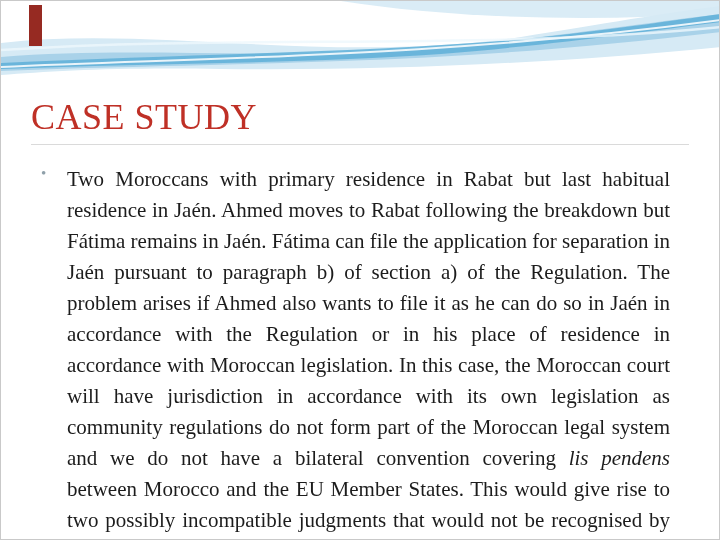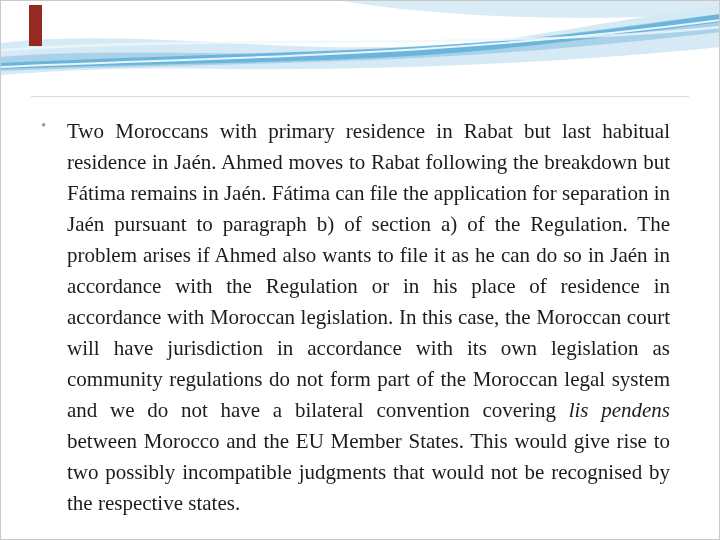--- a/index.html
+++ b/index.html
@@ -74,20 +74,21 @@
       <path class="wave-wedge" d="M340,0 L720,0 L720,12 C580,22 440,16 340,0 Z" opacity="0.9"></path>
       <path class="wave-light" d="M0,42 C150,24 330,64 520,36 C600,23 670,11 720,5 L720,46 C560,62 380,70 220,68 C120,66 50,70 0,74 Z"></path>
       <path class="wave-mid" d="M0,56 C140,44 300,62 470,44 C580,32 660,20 720,13 L720,31 C590,46 470,56 340,60 C200,65 90,66 0,70 Z"></path>
       <path class="wave-deep" d="M0,62 C200,52 400,52 560,34 C630,26 690,17 720,13 L720,21 C640,31 560,43 440,53 C300,63 140,62 0,68 Z" opacity="0.85"></path>
       <path class="wave-hairline" d="M0,66 C220,56 440,56 720,19"></path>
       <path class="wave-hairline2" d="M0,49 C240,33 480,50 720,26"></path>
       <rect class="accent-bar" x="28" y="4" width="13" height="41"></rect>
     </svg>
   </div>
 
+  <h1 class="slide-title">CASE STUDY</h1>
 
   <div class="title-rule"></div>
 
   <div class="content">
     <span class="bullet-marker">•</span>
     <p class="body-text">
       <span>Two Moroccans with primary residence in Rabat but last habitual residence in Jaén. Ahmed moves to Rabat following the breakdown but Fátima remains in Jaén. Fátima can file the application for separation in Jaén pursuant to paragraph b) of section a) of the Regulation. The problem arises if Ahmed also wants to file it as he can do so in Jaén in accordance with the Regulation or in his place of residence in accordance with Moroccan legislation. In this case, the Moroccan court will have jurisdiction in accordance with its own legislation as community regulations do not form part of the Moroccan legal system and we do not have a bilateral convention covering </span><em>lis pendens</em><span> between Morocco and the EU Member States. This would give rise to two possibly incompatible judgments that would not be recognised by the respective states.</span>
     </p>
   </div>
 

